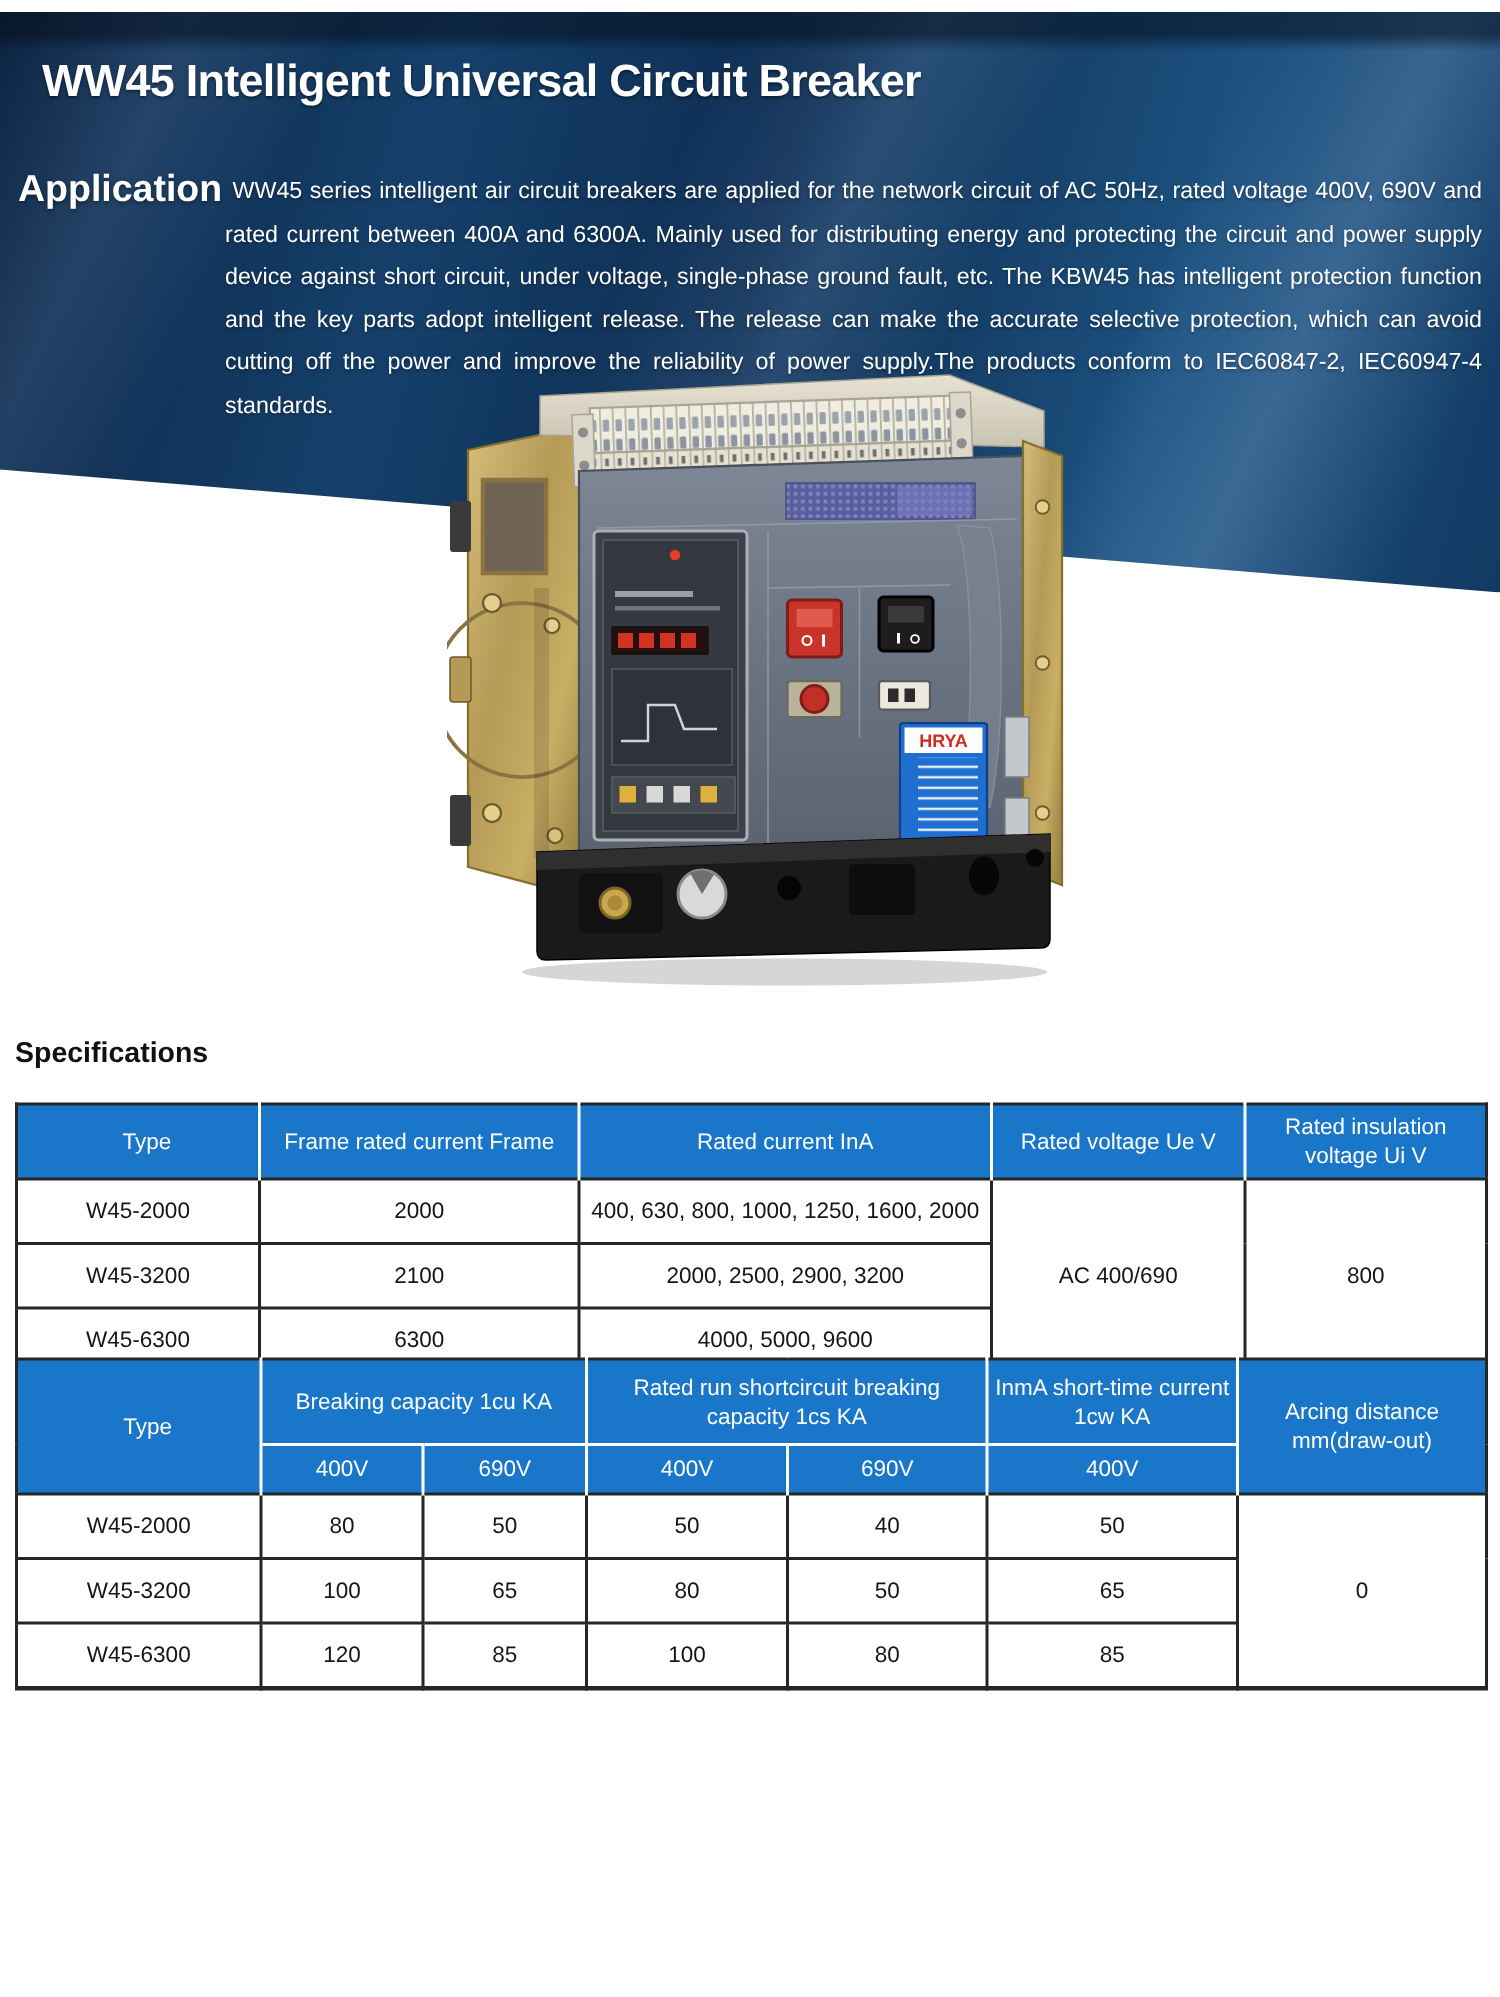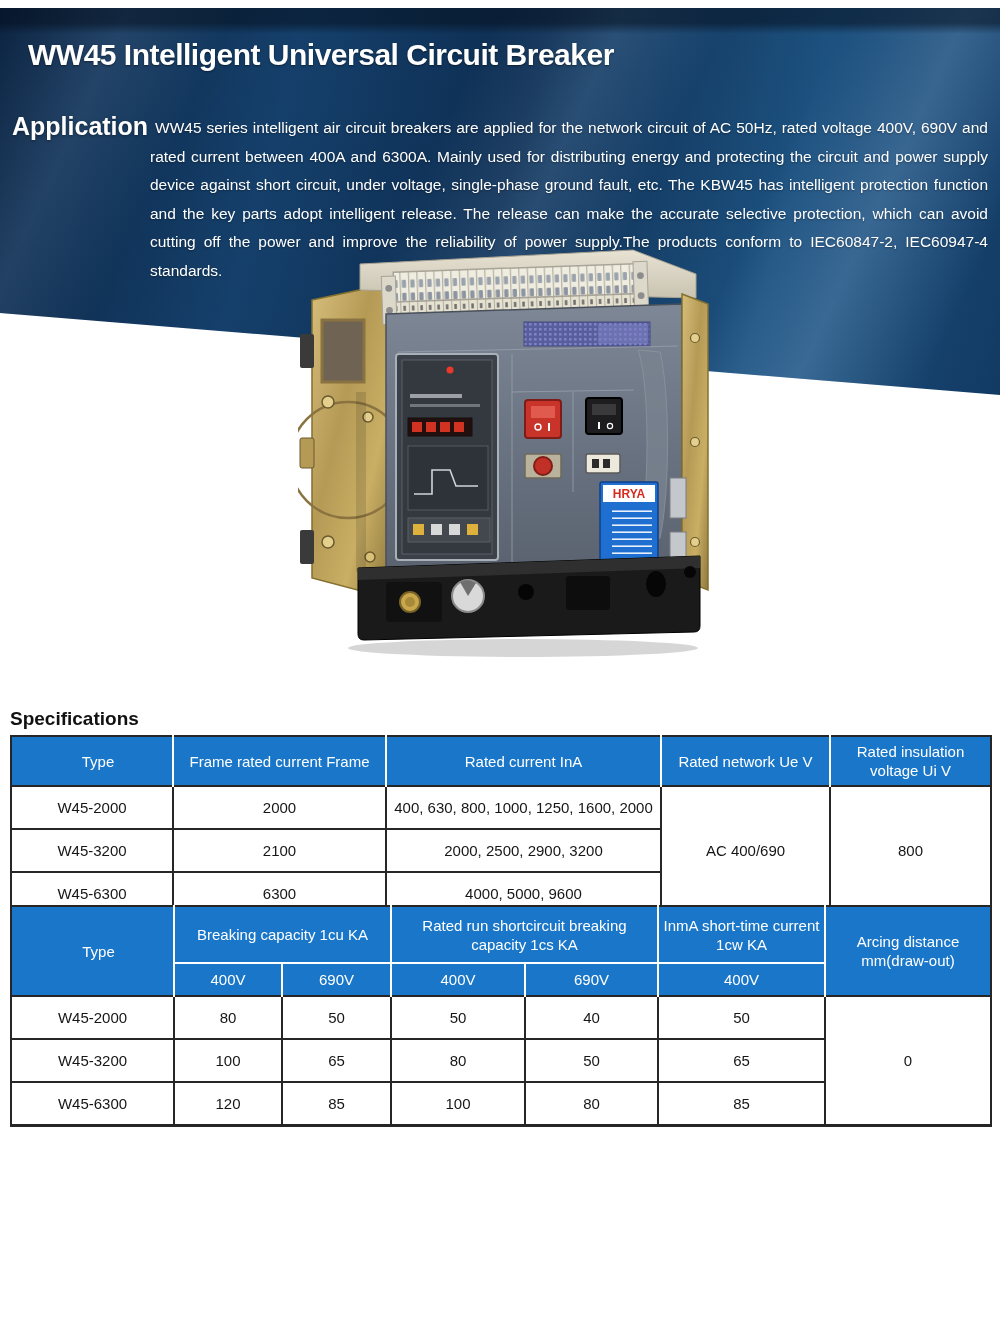--- a/index.html
+++ b/index.html
@@ -63,21 +63,20 @@
     z-index: 3;
   }
 
   
   .spec-heading {
     position: absolute;
     left: 10px; top: 692px;
     color: #111111;
     font-size: 19px;
     font-weight: bold;
-    margin-top: 16px;
   }
 
   table.spec {
     position: absolute;
     left: 10px;
     width: 980px;
     border-collapse: collapse;
     table-layout: fixed;
     border: 2px solid #262626;
     border-bottom-width: 3px;
@@ -292,21 +291,21 @@
       <col style="width:213px">
       <col style="width:275px">
       <col style="width:169px">
       <col style="width:161px">
   </colgroup>
   <thead>
     <tr>
       <th class="type-h">Type</th>
       <th>Frame rated current Frame</th>
       <th>Rated current InA</th>
-      <th>Rated network Ue V</th>
+      <th>Rated voltage Ue V</th>
       <th style="white-space:normal">Rated insulation voltage Ui V</th>
     </tr>
   </thead>
   <tbody>
     <tr>
       <td>W45-2000</td>
       <td>2000</td>
       <td>400, 630, 800, 1000, 1250, 1600, 2000</td>
       <td rowspan="3">AC 400/690</td>
       <td rowspan="3">800</td>

